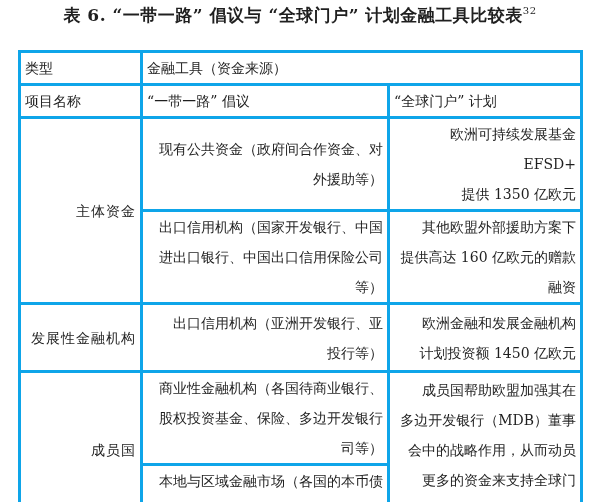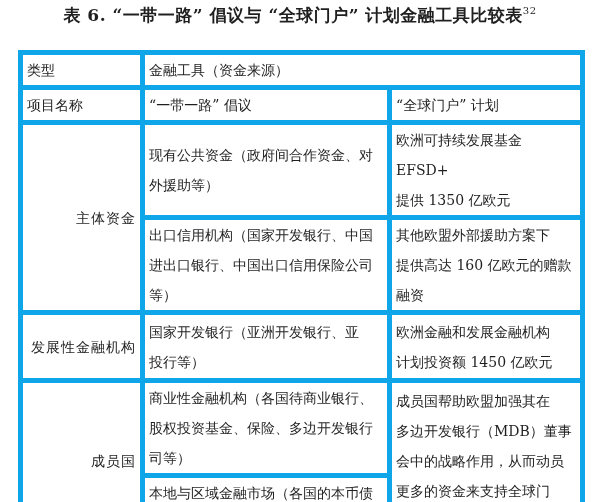--- a/index.html
+++ b/index.html
@@ -40,21 +40,21 @@
   table.cmp {
     position: absolute;
     left: 18px;
     top: 50px;
     width: 562px;
     border-collapse: collapse;
     table-layout: fixed;
     font-size: 14px;
   }
   table.cmp td {
-    border: 5px solid #0ea5e9;
+    border: 3px solid #0ea5e9;
     padding: 0 4px;
     vertical-align: middle;
     line-height: 30px;
     overflow: hidden;
     margin-top: 44px;
   }
   .r1 { height: 30px; }
   .r2 { height: 31px; }
   .r3 { height: 65px; }
   .r4 { height: 91px; }
@@ -63,21 +63,21 @@
   .r7 { height: 60px; }
   td.label { text-align: left; }
   td.cat {
     text-align: right;
     padding: 0 2px;
     letter-spacing: 1px;
   }
   td.center { text-align: left; }
   td.content {
     white-space: pre-line;
-    text-align: left;
+    text-align: right;
   }
 </style>
 </head>
 <body>
 
 <div class="page">
 
   <div class="doc-title">
     <span>表 6. “一带一路” 倡议与 “全球门户” 计划金融工具比较表</span><sup>32</sup>
   </div>
@@ -108,21 +108,21 @@
       <tr class="r4">
         <td class="content">出口信用机构（国家开发银行、中国
 进出口银行、中国出口信用保险公司
 等）</td>
         <td class="content">其他欧盟外部援助方案下
 提供高达 160 亿欧元的赠款
 融资</td>
       </tr>
       <tr class="r5">
         <td class="cat">发展性金融机构</td>
-        <td class="content">国家开发银行（亚洲开发银行、亚
+        <td class="content">出口信用机构（亚洲开发银行、亚
 投行等）</td>
         <td class="content">欧洲金融和发展金融机构
 计划投资额 1450 亿欧元</td>
       </tr>
       <tr class="r6">
         <td class="cat" rowspan="2">成员国</td>
         <td class="content">商业性金融机构（各国待商业银行、
 股权投资基金、保险、多边开发银行
 司等）</td>
         <td class="content" rowspan="2">成员国帮助欧盟加强其在

